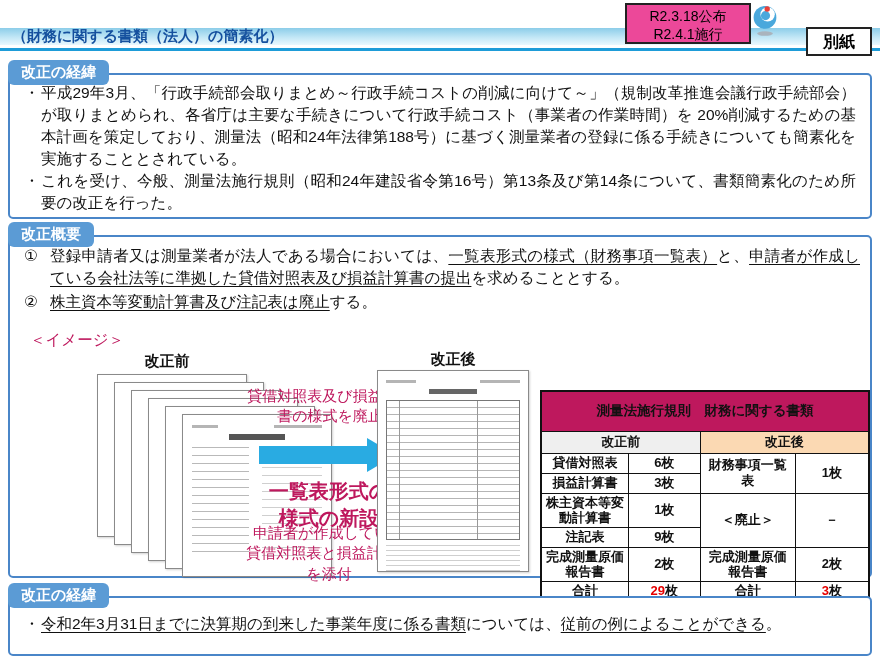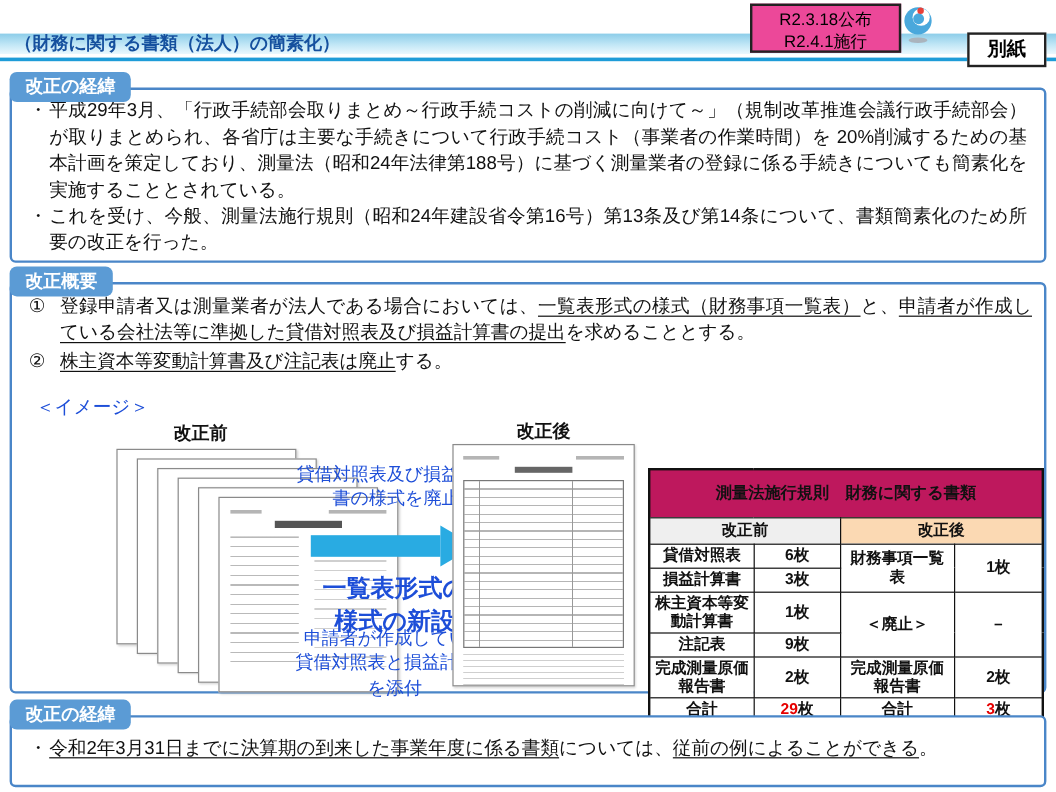--- a/index.html
+++ b/index.html
@@ -34,21 +34,21 @@
   #sec1-label { left:8px; top:60px; }
   #sec1-box   { left:8px; top:73px; width:864px; height:146px; padding:7px 14px 4px 14px; }
   #sec2-label { left:8px; top:222px; }
   #sec2-box   { left:8px; top:235px; width:864px; height:343px; }
   #sec3-label { left:8px; top:583px; }
   #sec3-box   { left:8px; top:596px; width:864px; height:60px; padding:15px 14px 4px 14px; }
 
   #sec2-items { position:absolute; left:14px; top:8px; width:836px; }
   #sec2-items .bullet-row { margin-bottom:2px; }
 
-  .centered-note { position:absolute; text-align:center; white-space:pre-line; font-size:15px; color:#1d4ed8; line-height:1.35; }
+  .centered-note { position:absolute; text-align:center; white-space:pre-line; font-size:15px; color:#be185d; line-height:1.35; }
   .lbl-bold { position:absolute; text-align:center; font-size:15px; font-weight:bold; color:#111; }
 
   
   .stack-page { position:absolute; width:150px; height:163px; background:#fff; border:1px solid #8a8a8a;
     box-shadow:1px 1px 2px rgba(0,0,0,.18); }
   .form-face { padding:10px 9px; }
   .fh-row { display:flex; justify-content:space-between; margin-bottom:6px; }
   .fh-bar { height:3px; background:#b5b5b5; }
   .f-title { width:56px; height:6px; background:#555; margin:0 auto 7px auto; }
   .f-cols { display:flex; justify-content:space-between; height:112px; }

